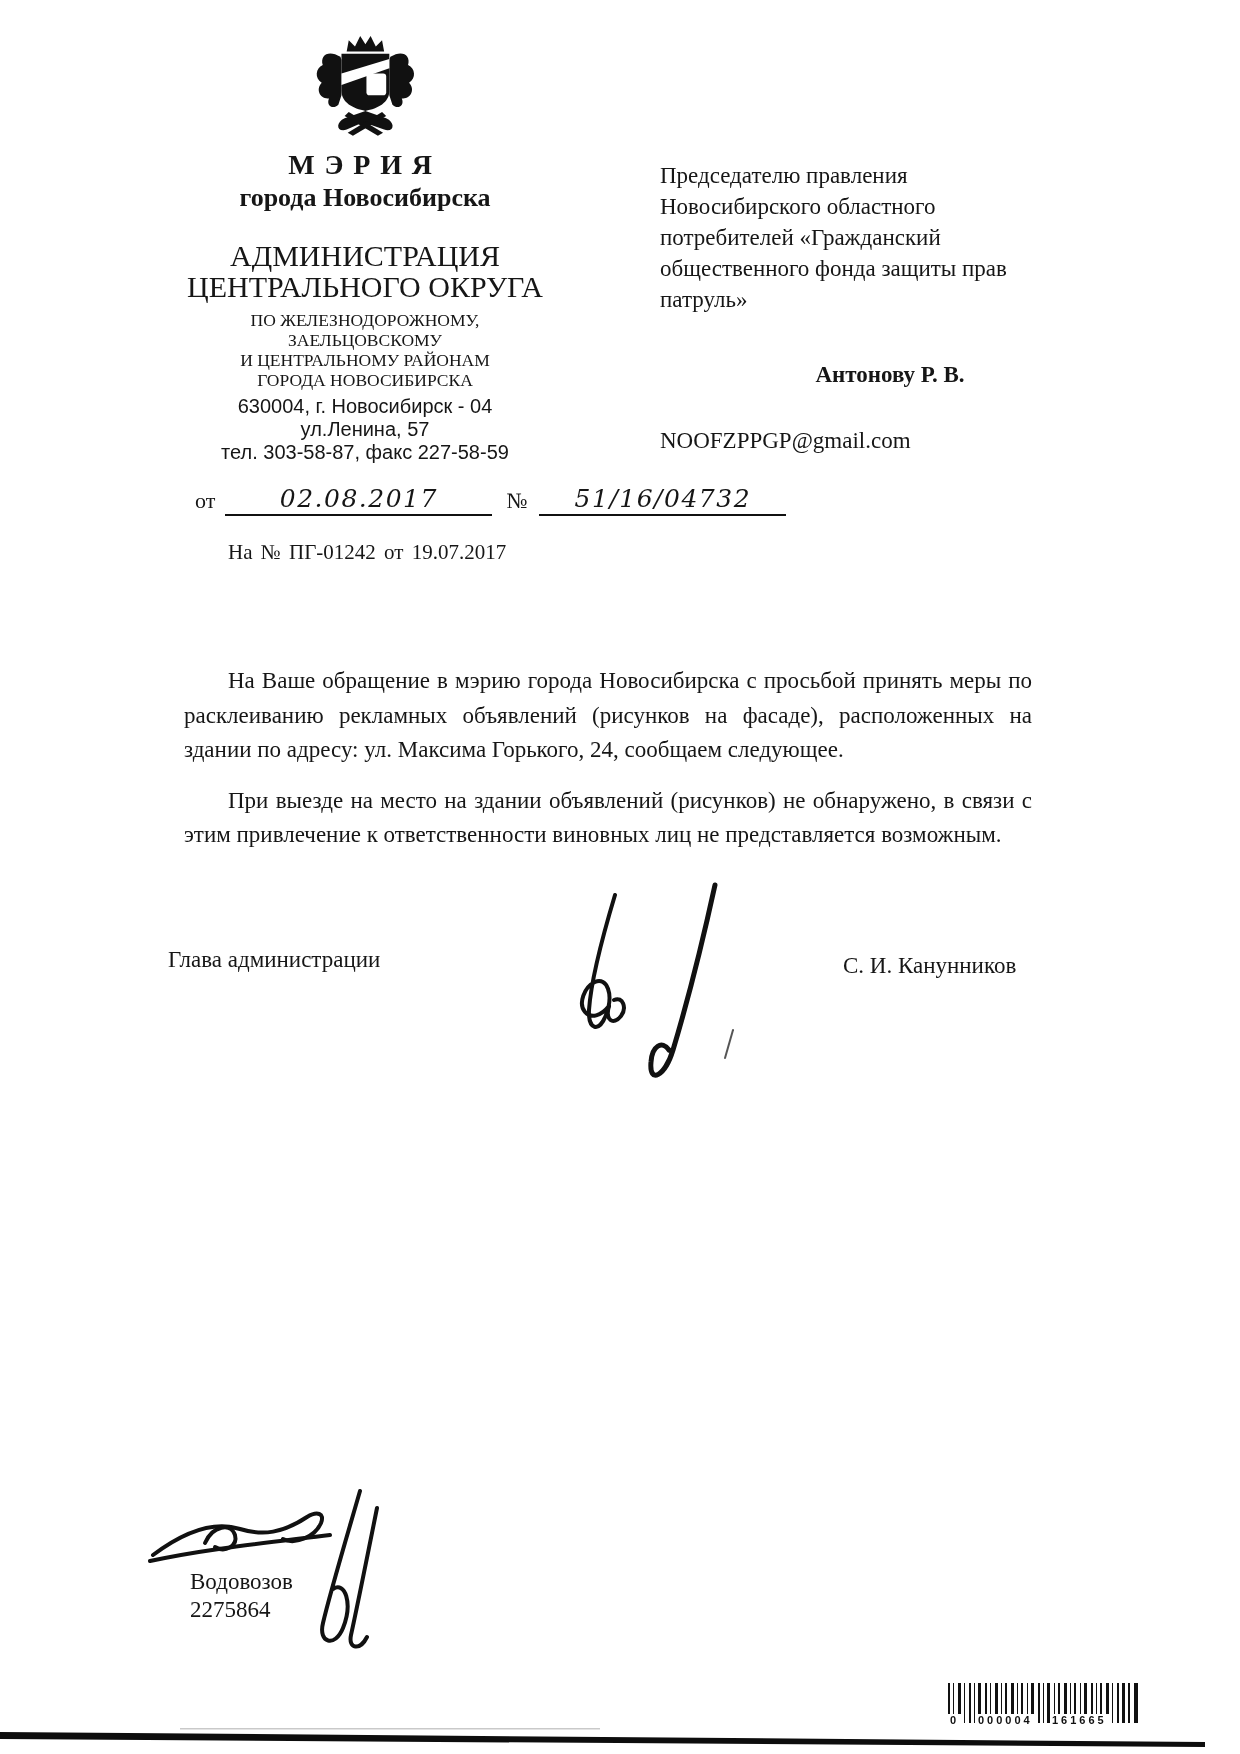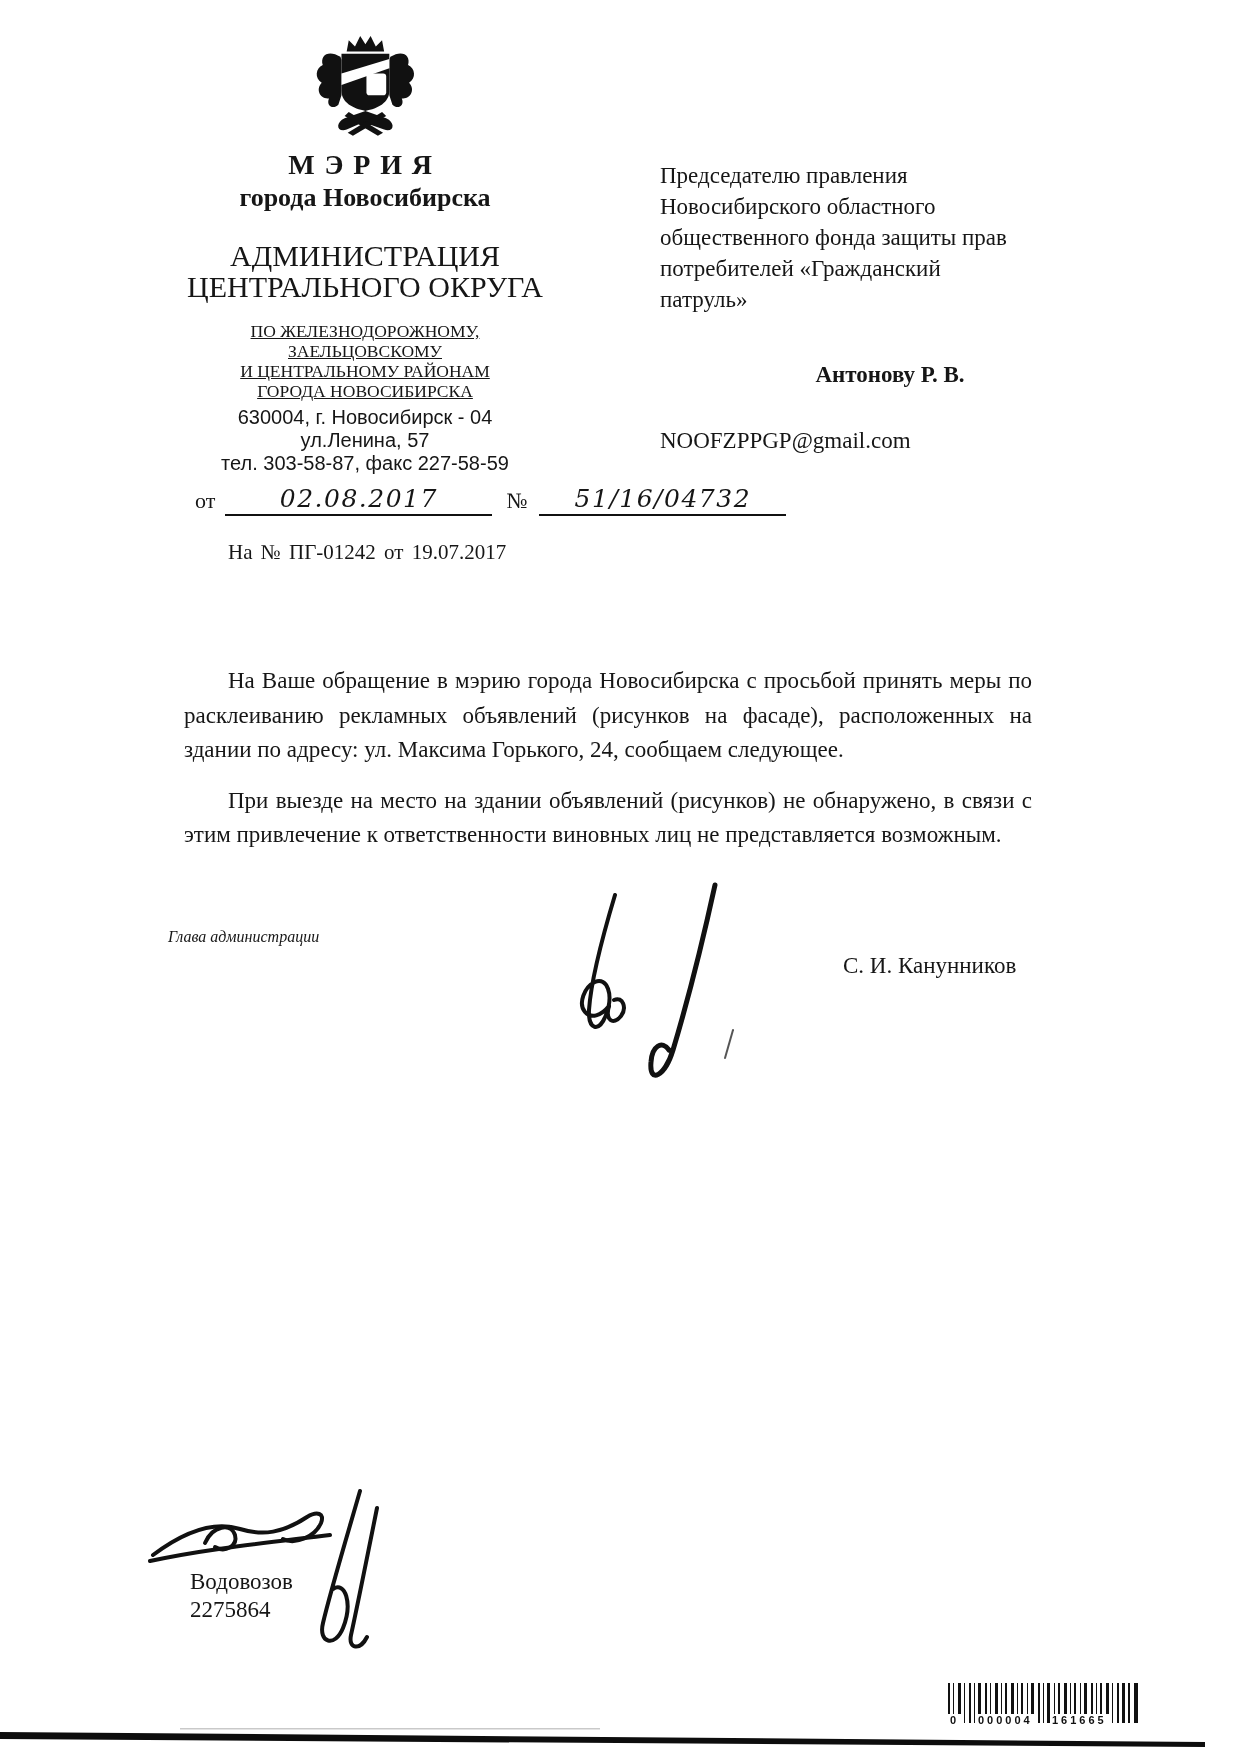--- a/index.html
+++ b/index.html
@@ -7,21 +7,21 @@
         overflow:hidden;font-family:"Liberation Serif",serif;color:#161616;}
 
   
   .header-left{position:absolute;left:180px;top:36px;width:370px;text-align:center;}
   .emblem-wrap{height:104px;}
   .emblem-wrap svg{height:104px;width:auto;}
   .org-title-1{margin-top:8px;font-size:28px;font-weight:bold;letter-spacing:0.35em;line-height:34px;}
   .org-title-2{font-size:26px;font-weight:bold;line-height:32px;}
   .admin-line{font-size:30px;line-height:31px;}
   .admin-block{margin-top:26px;}
-  .district-block{margin-top:19px;text-decoration:underline;}
+  .district-block{margin-top:8px;}
   .district-line{font-size:17.5px;line-height:20px;}
   .address-block{margin-top:5px;font-family:"Liberation Sans",sans-serif;}
   .address-line{font-size:20px;line-height:23px;}
 
   
   .ref-row{position:absolute;left:195px;top:484px;display:flex;align-items:flex-end;font-size:22px;}
   .ref-label{padding-bottom:2px;}
   .hand{font-family:"DejaVu Serif",serif;font-style:italic;font-size:25px;letter-spacing:1.5px;
         transform:rotate(-1.4deg);transform-origin:left bottom;white-space:nowrap;}
   .ref-underline{border-bottom:2.5px solid #111;text-align:center;padding:0 6px 1px 6px;}
@@ -35,21 +35,21 @@
              font-size:23px;line-height:31px;}
   .recipient-name{position:absolute;left:660px;top:362px;width:460px;text-align:center;font-size:23px;font-weight:bold;}
   .recipient-email{position:absolute;left:660px;top:428px;width:460px;font-size:23px;}
 
   
   .body-text{position:absolute;left:168px;top:648px;width:880px;font-size:23px;
              line-height:34.5px;text-align:justify;}
   .body-text p{margin:16px;text-indent:44px;}
 
   
-  .sig-title{position:absolute;left:168px;top:928px;font-size:16px;font-style:italic;}
+  .sig-title{position:absolute;left:168px;top:947px;font-size:23px;}
   .sig-name{position:absolute;left:843px;top:953px;font-size:23px;}
   .sig-scribble{position:absolute;left:565px;top:880px;}
 
   
   .executor-scribble{position:absolute;left:145px;top:1483px;}
   .executor-text{position:absolute;left:190px;top:1568px;font-size:23px;line-height:28px;}
 
   
   .barcode{position:absolute;left:948px;top:1683px;width:190px;height:40px;}
   .barcode-bars{display:flex;justify-content:space-between;align-items:stretch;height:40px;}
@@ -120,22 +120,22 @@
     <span class="ref-no-label">№</span>
     <span class="ref-underline ref-number">
       <span class="hand">51/16/04732</span>
     </span>
   </div>
   <div class="reply-row">На № ПГ-01242 от 19.07.2017</div>
 
   <div class="recipient">
     <div>Председателю правления</div>
     <div>Новосибирского областного</div>
+    <div>потребителей «Гражданский</div>
     <div>общественного фонда защиты прав</div>
-    <div>потребителей «Гражданский</div>
     <div>патруль»</div>
   </div>
   <div class="recipient-name">Антонову Р. В.</div>
   <div class="recipient-email">NOOFZPPGP@gmail.com</div>
 
   <div class="body-text">
     <p>На Ваше обращение в мэрию города Новосибирска с просьбой принять меры по расклеиванию рекламных объявлений (рисунков на фасаде), расположенных на здании по адресу: ул. Максима Горького, 24, сообщаем следующее.</p>
     <p>При выезде на место на здании объявлений (рисунков) не обнаружено, в связи с этим привлечение к ответственности виновных лиц не представляется возможным.</p>
   </div>
 

